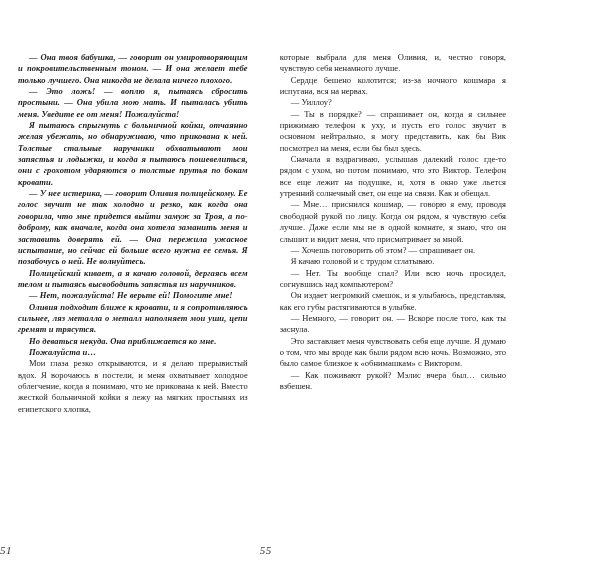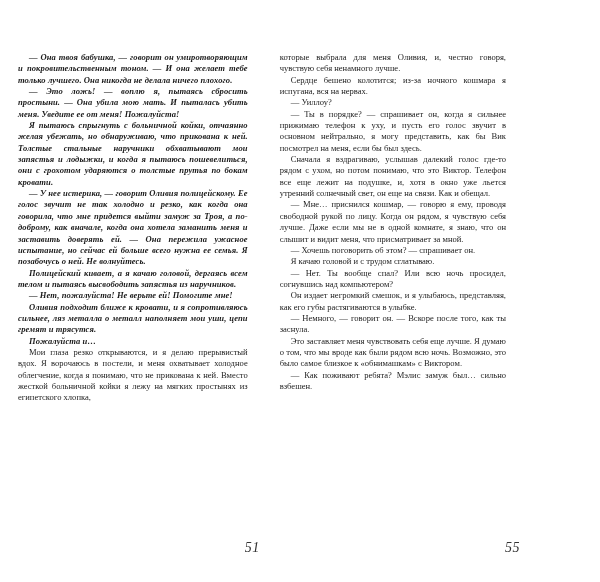--- a/index.html
+++ b/index.html
@@ -67,42 +67,43 @@
     letter-spacing: 0.01em;
   }
   .roman-block p {
     font-style: normal;
   }
   .page-number {
     position: absolute;
     bottom: 26px;
     left: 0;
     right: 0;
-    text-align: right;
+    text-align: left;
     font-style: italic;
-    font-size: 14px;
+    font-size: 11px;
     letter-spacing: 0.5px;
     color: #333333;
   }
   .page-left .page-number { text-indent: 0; }
 </style>
 </head>
 <body>
 
 <div class="spread">
 
   <div class="page page-left">
     <div class="body-text italic-block">
       <p>— Она твоя бабушка, — говорит он умиротворяющим и покровительственным тоном. — И она желает тебе только лучшего. Она никогда не делала ничего плохого.</p>
       <p>— Это ложь! — воплю я, пытаясь сбросить простыни. — Она убила мою мать. И пыталась убить меня. Уведите ее от меня! Пожалуйста!</p>
       <p>Я пытаюсь спрыгнуть с больничной койки, отчаянно желая убежать, но обнаруживаю, что прикована к ней. Толстые стальные наручники обхватывают мои запястья и лодыжки, и когда я пытаюсь пошевелиться, они с грохотом ударяются о толстые прутья по бокам кровати.</p>
       <p>— У нее истерика, — говорит Оливия полицейскому. Ее голос звучит не так холодно и резко, как когда она говорила, что мне придется выйти замуж за Троя, а по-доброму, как вначале, когда она хотела заманить меня и заставить доверять ей. — Она пережила ужасное испытание, но сейчас ей больше всего нужна ее семья. Я позабочусь о ней. Не волнуйтесь.</p>
       <p>Полицейский кивает, а я качаю головой, дергаясь всем телом и пытаясь высвободить запястья из наручников.</p>
       <p>— Нет, пожалуйста! Не верьте ей! Помогите мне!</p>
       <p>Оливия подходит ближе к кровати, и я сопротивляюсь сильнее, ляз металла о металл наполняет мои уши, цепи гремят и трясутся.</p>
+      <p>Но деваться некуда. Она приближается ко мне.</p>
       <p>Пожалуйста и…</p>
     </div>
     <div class="body-text roman-block">
       <p>Мои глаза резко открываются, и я делаю прерывистый вдох. Я ворочаюсь в постели, и меня охватывает холодное облегчение, когда я понимаю, что не прикована к ней. Вместо жесткой больничной койки я лежу на мягких простынях из египетского хлопка,</p>
     </div>
     <div class="page-number">51</div>
   </div>
 
   <div class="gutter"></div>
 
@@ -113,18 +114,18 @@
       <p>— Уиллоу?</p>
       <p>— Ты в порядке? — спрашивает он, когда я сильнее прижимаю телефон к уху, и пусть его голос звучит в основном нейтрально, я могу представить, как бы Вик посмотрел на меня, если бы был здесь.</p>
       <p>Сначала я вздрагиваю, услышав далекий голос где-то рядом с ухом, но потом понимаю, что это Виктор. Телефон все еще лежит на подушке, и, хотя в окно уже льется утренний солнечный свет, он еще на связи. Как и обещал.</p>
       <p>— Мне… приснился кошмар, — говорю я ему, проводя свободной рукой по лицу. Когда он рядом, я чувствую себя лучше. Даже если мы не в одной комнате, я знаю, что он слышит и видит меня, что присматривает за мной.</p>
       <p>— Хочешь поговорить об этом? — спрашивает он.</p>
       <p>Я качаю головой и с трудом сглатываю.</p>
       <p>— Нет. Ты вообще спал? Или всю ночь просидел, согнувшись над компьютером?</p>
       <p>Он издает негромкий смешок, и я улыбаюсь, представляя, как его губы растягиваются в улыбке.</p>
       <p>— Немного, — говорит он. — Вскоре после того, как ты заснула.</p>
       <p>Это заставляет меня чувствовать себя еще лучше. Я думаю о том, что мы вроде как были рядом всю ночь. Возможно, это было самое близкое к «обнимашкам» с Виктором.</p>
-      <p>— Как поживают ребята? Мэлис замуж был… сильно взбешен.</p>
+      <p>— Как поживают рукой? Мэлис вчера был… сильно взбешен.</p>
     </div>
     <div class="page-number">55</div>
   </div>
 
 </div>
 
 </body></html>

